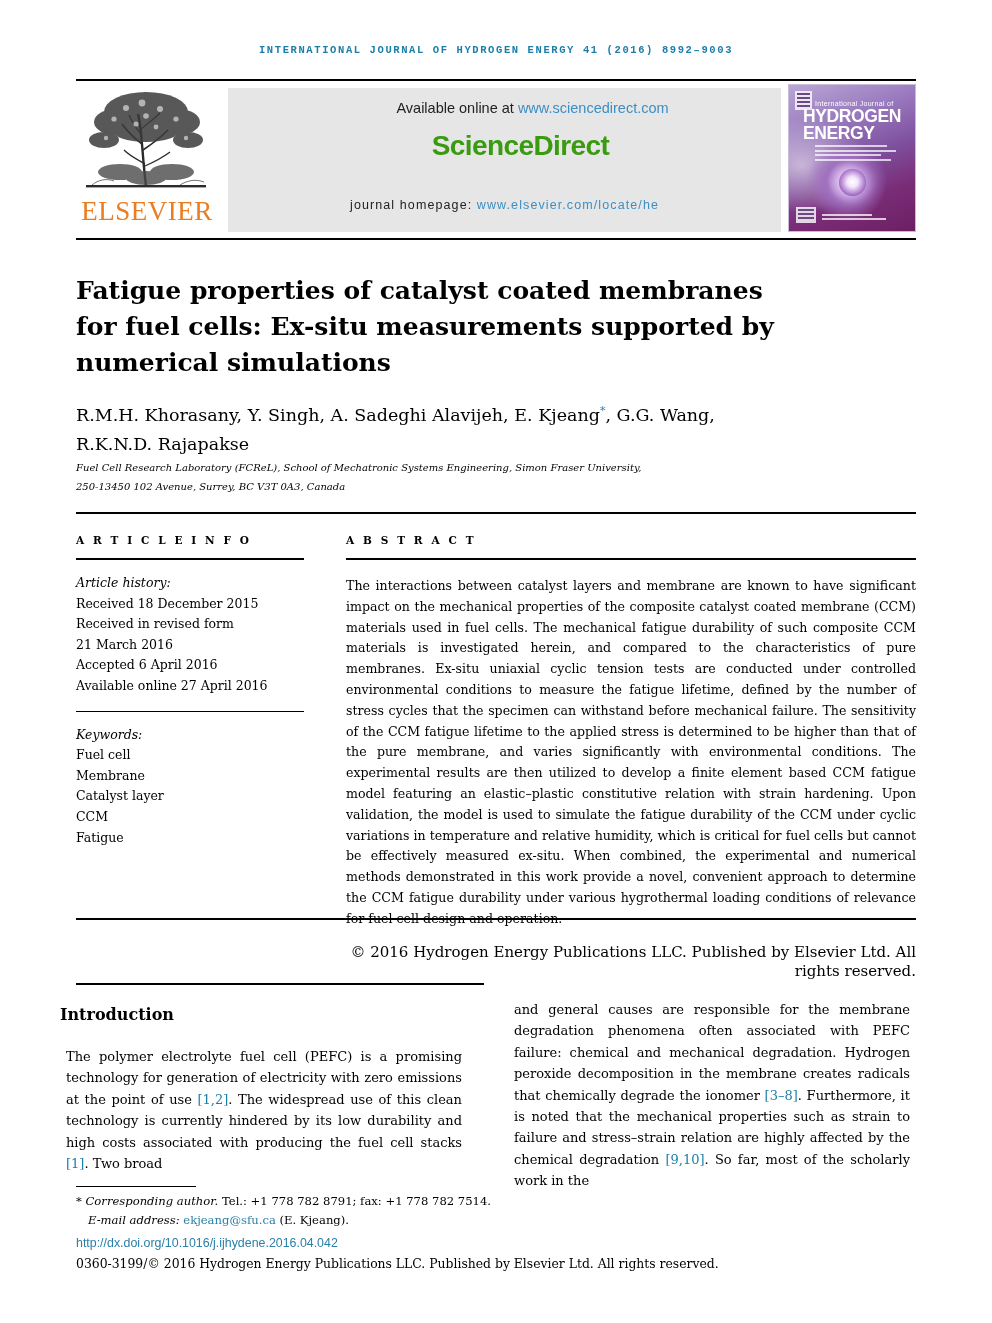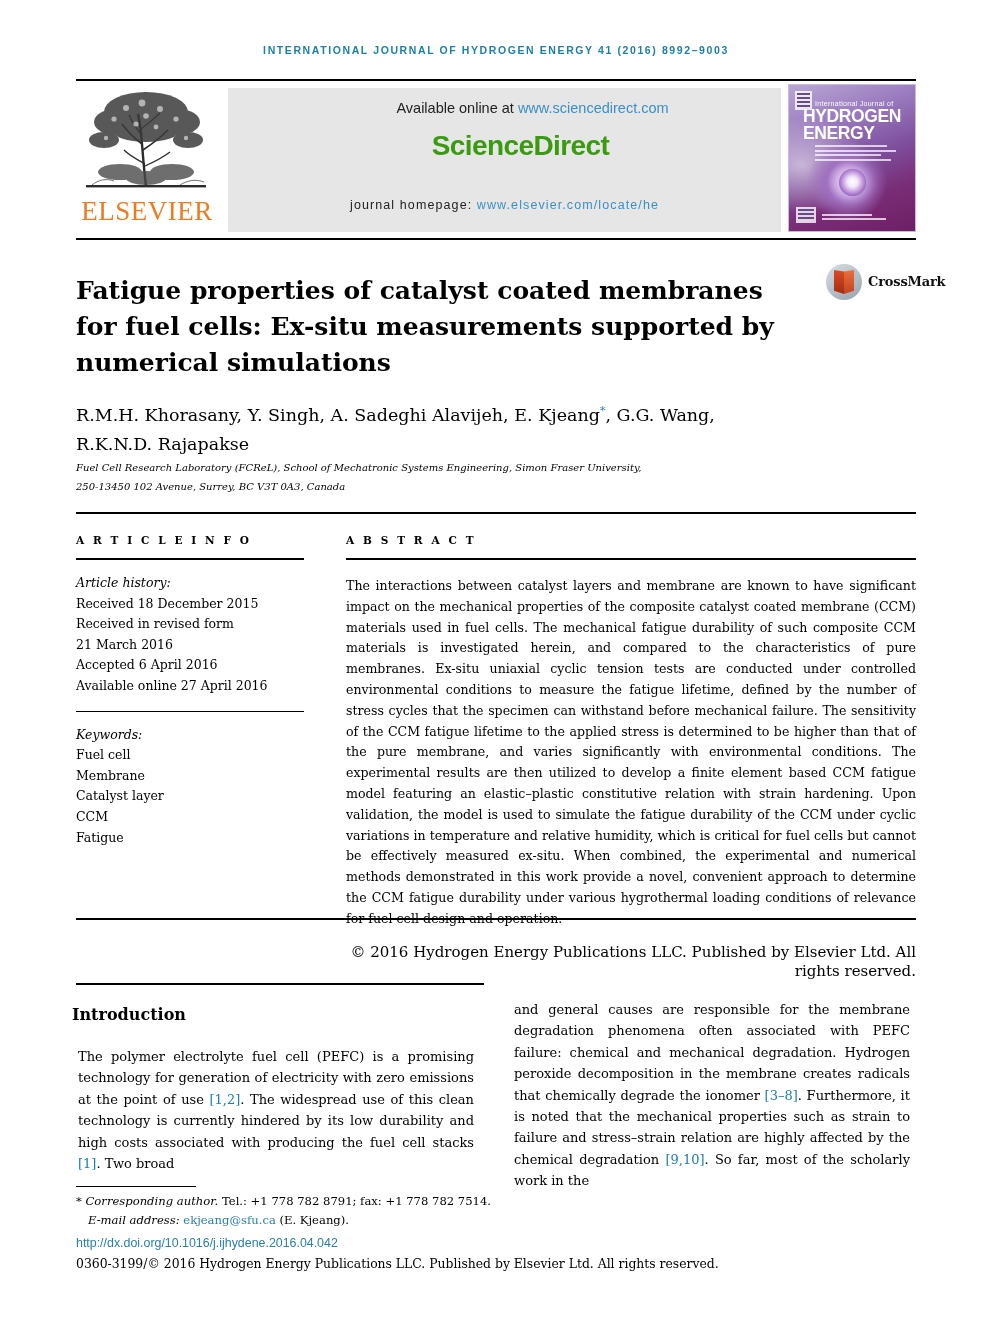--- a/index.html
+++ b/index.html
@@ -21,21 +21,21 @@
     width: 992px;
     height: 1323px;
   }
 
   
   .running-head {
     position: absolute;
     left: 76px; top: 44px;
     width: 840px;
     text-align: center;
-    font-family: Liberation Sans, sans-serif;
+    font-family: Liberation Mono, monospace;
     font-size: 10.5px;
     font-weight: bold;
     letter-spacing: 1.6px;
     color: #1b7fa8;
     text-transform: uppercase;
     white-space: nowrap;
   }
 
   .rule-top {
     position: absolute;
@@ -372,21 +372,21 @@
   
   .rule-body {
     position: absolute;
     left: 76px; top: 983px;
     width: 408px;
     height: 2px;
     background: #000;
   }
   .body-left {
     position: absolute;
-    left: 72px; top: 993px;
+    left: 60px; top: 993px;
     width: 408px;
   }
   .body-right {
     position: absolute;
     left: 508px; top: 993px;
     width: 408px;
   }
   .body-head {
     font-family: "DejaVu Serif", serif;
     font-size: 16px;
@@ -522,27 +522,20 @@
           <span></span>
           <span></span>
         </div>
     </div>
 
   </div>
   <div class="rule-masthead"></div>
 
   <h1 class="title">Fatigue properties of catalyst coated membranes for fuel cells: Ex-situ measurements supported by numerical simulations</h1>
 
-  <div class="crossmark">
-    <div class="cm-badge">
-      <div class="cm-book-l"></div>
-      <div class="cm-book-r"></div>
-    </div>
-    <div class="cm-text">CrossMark</div>
-  </div>
 
   <div class="authors">
     <span>R.M.H. Khorasany, Y. Singh, A. Sadeghi Alavijeh, E. Kjeang</span><sup>*</sup><span>, G.G. Wang,</span>
     <br>
     <span>R.K.N.D. Rajapakse</span>
   </div>
 
   <div class="affiliation">
     <span>Fuel Cell Research Laboratory (FCReL), School of Mechatronic Systems Engineering, Simon Fraser University,</span><br>
     <span>250-13450 102 Avenue, Surrey, BC V3T 0A3, Canada</span>

